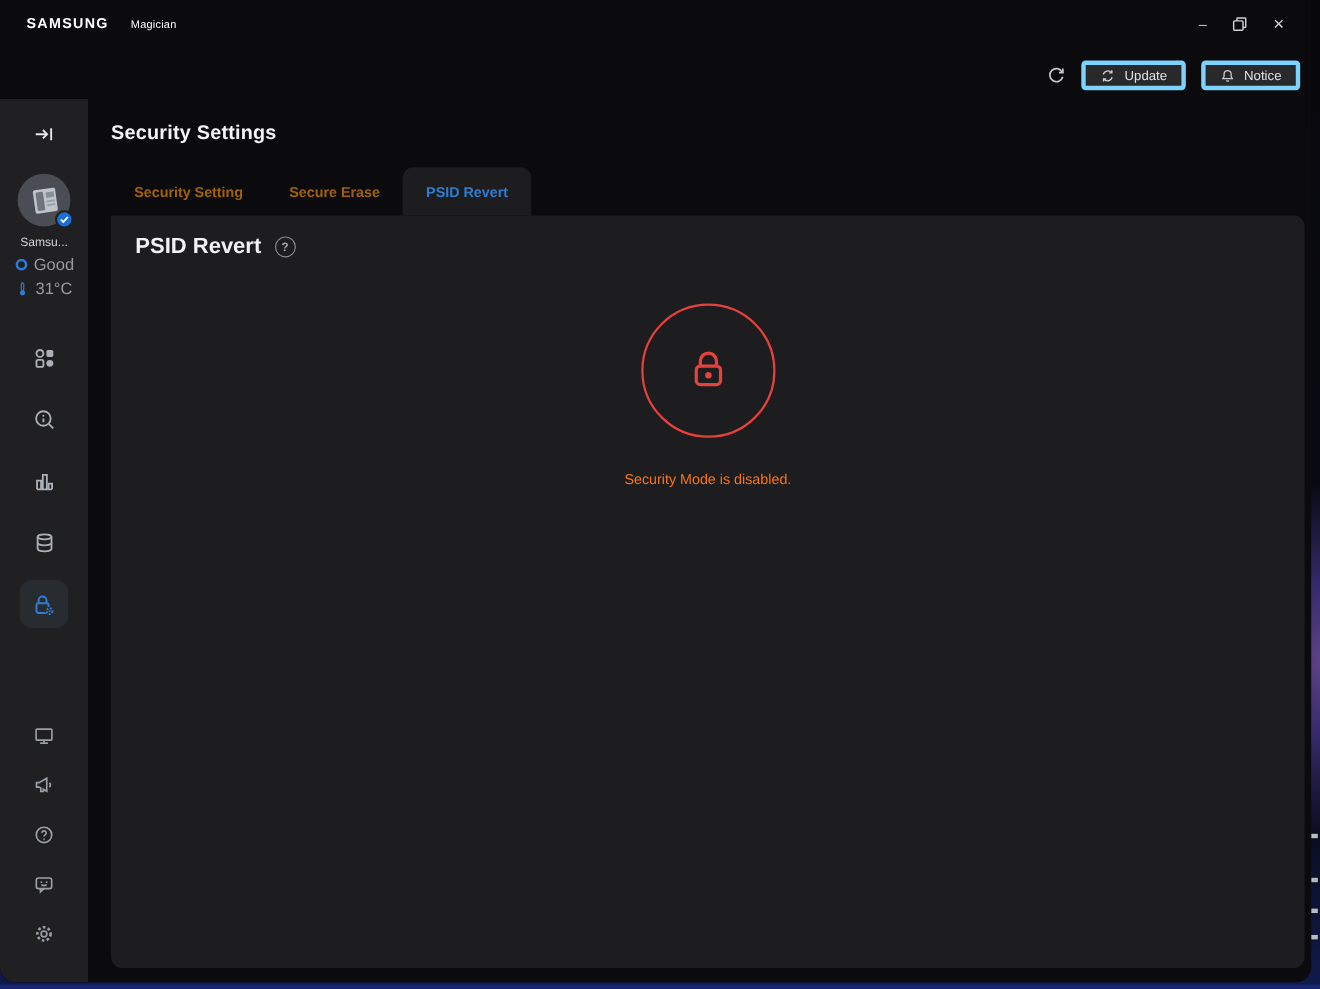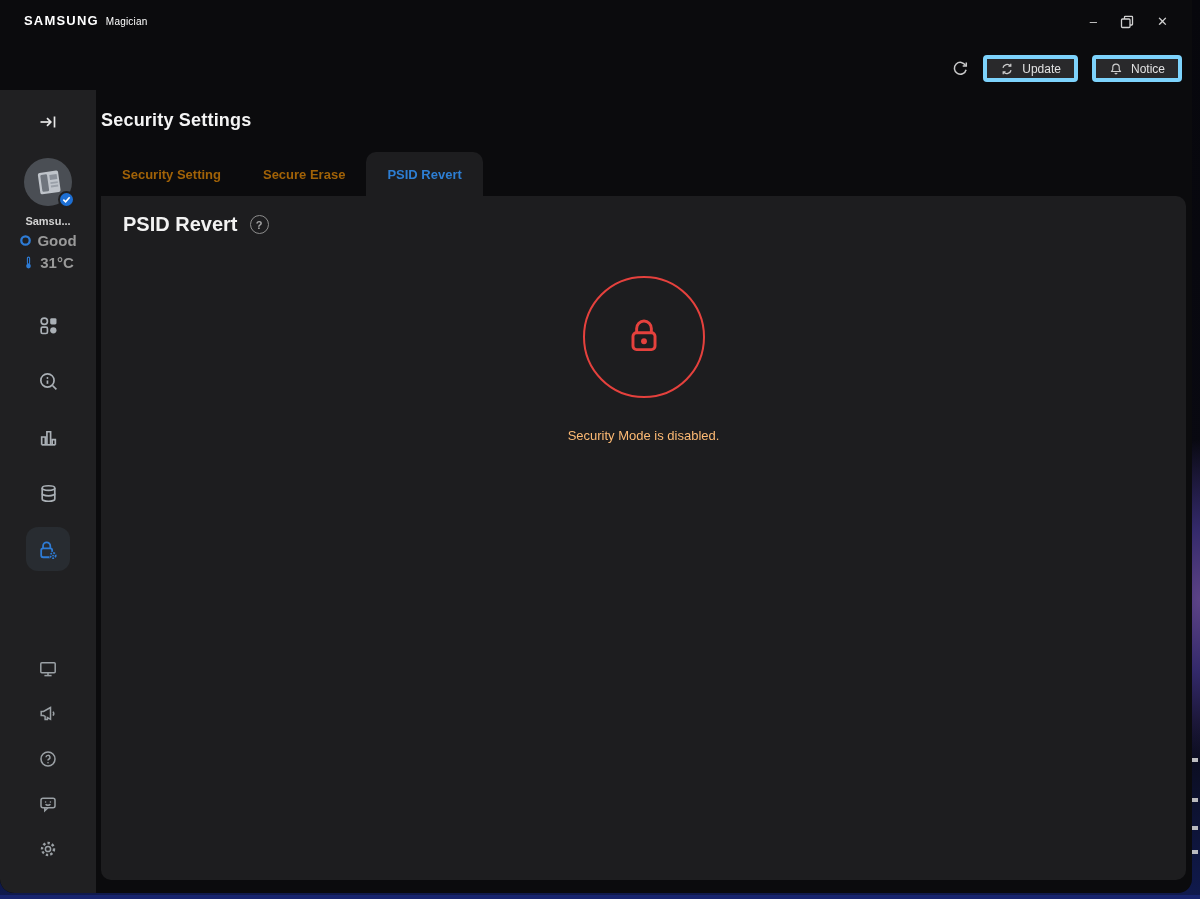--- a/index.html
+++ b/index.html
@@ -15,39 +15,39 @@
   
   .desktop-marks { position:absolute; right:2px; top:758px; width:6px; height:4px; background:#dcdcdc;
     box-shadow:0 40px 0 #d7d7d7, 0 68px 0 #d7d7d7, 0 92px 0 #d7d7d7; opacity:.85; }
   .desktop-bottom { position:absolute; left:0; right:0; bottom:0; height:4px; background:#18246d; }
 
   
   .app { position:absolute; left:0; top:0; width:1192px; height:893px;
     background:#0b0b0d; border-radius:0 0 14px 14px; overflow:hidden; }
 
   
-  .logo { position:absolute; left:24px; top:13px; display:flex; align-items:baseline; gap:7px; }
+  .logo { position:absolute; left:24px; top:13px; display:flex; align-items:baseline; gap:20px; }
   .brand { font-size:13px; font-weight:bold; letter-spacing:1.2px; color:#ffffff; }
   .appname { font-size:10px; font-weight:400; color:#ffffff; letter-spacing:.2px; }
   .win-controls { position:absolute; top:13px; right:24px; display:flex; align-items:center; gap:23px; color:#d2d2d2; }
   .win-btn { font-size:13px; line-height:18px; cursor:default; display:flex; align-items:center; justify-content:center; height:18px; }
   .win-btn svg { display:block; }
 
   
   .toolbar { position:absolute; top:55px; right:10px; display:flex; align-items:center; gap:14px; }
   .icon-only-btn { color:#c9c9c9; display:flex; align-items:center; }
   .btn { display:flex; align-items:center; gap:8px; height:27px; padding:0 13px;
     background:#29292b; border:4px solid #7dd3fc; border-radius:4px;
     font-size:12px; color:#e2e2e2; }
   .btn svg { display:block; color:#cfcfcf; }
 
   
-  .sidebar { position:absolute; left:0; top:90px; width:96px; bottom:0;
+  .sidebar { position:absolute; left:0; top:90px; width:80px; bottom:0;
     background:#202022; border-radius:0 0 0 14px;
-    display:flex; flex-direction:column; align-items:center;font-weight:bold; }
+    display:flex; flex-direction:column; align-items:center; }
   .collapse-btn { margin-top:23px; color:#e8e8e8; height:18px; }
   .drive-badge { margin-top:27px; position:relative; width:48px; height:48px; }
   .drive-avatar { width:48px; height:48px; border-radius:50%; background:#4a4e54; overflow:hidden;
     display:flex; align-items:center; justify-content:center; }
   .check-badge { position:absolute; right:-3px; bottom:-2px; width:17px; height:17px; border-radius:50%;
     background:#1d6fd4; border:2px solid #202022; display:flex; align-items:center; justify-content:center; }
   .drive-name { margin-top:9px; font-size:11px; color:#d2d2d2; max-width:64px; white-space:nowrap; }
   .drive-stat { margin-top:5px; display:flex; align-items:center; gap:5px; font-size:15px; color:#9a9a9a; }
   .drive-stat svg { display:block; }
   .nav { margin-top:32px; display:flex; flex-direction:column; gap:12px; }
@@ -66,21 +66,21 @@
   .panel { position:absolute; left:21px; right:6px; top:106px; bottom:13px;
     background:#1d1d1f; border-radius:0 10px 10px 10px; }
   .panel-head { position:absolute; left:22px; top:17px; display:flex; align-items:center; gap:12px; }
   .panel-title { font-size:20px; font-weight:700; color:#f2f2f2; }
   .help-circle { width:19px; height:19px; border:1.5px solid #8d8d8d; border-radius:50%;
     color:#a5a5a5; font-size:11px; font-weight:700; display:flex; align-items:center; justify-content:center; }
   .center-stack { position:absolute; left:0; right:0; top:80px; display:flex; flex-direction:column; align-items:center; }
   .alert-ring { width:122px; height:122px; border:2.5px solid #e5413d; border-radius:50%;
     display:flex; align-items:center; justify-content:center; color:#e5413d; }
   .msg { margin-top:29px; text-align:center; font-size:13px; line-height:17px; }
-  .msg .l1 { color:#fdba74; }
+  .msg .l1 { color:#f97316; }
   .msg .l2 { color:#7e7e7e; }
 </style>
 </head>
 <body>
 
 <div class="desktop-marks"></div>
 <div class="desktop-bottom"></div>
 
 <div class="app">
 

